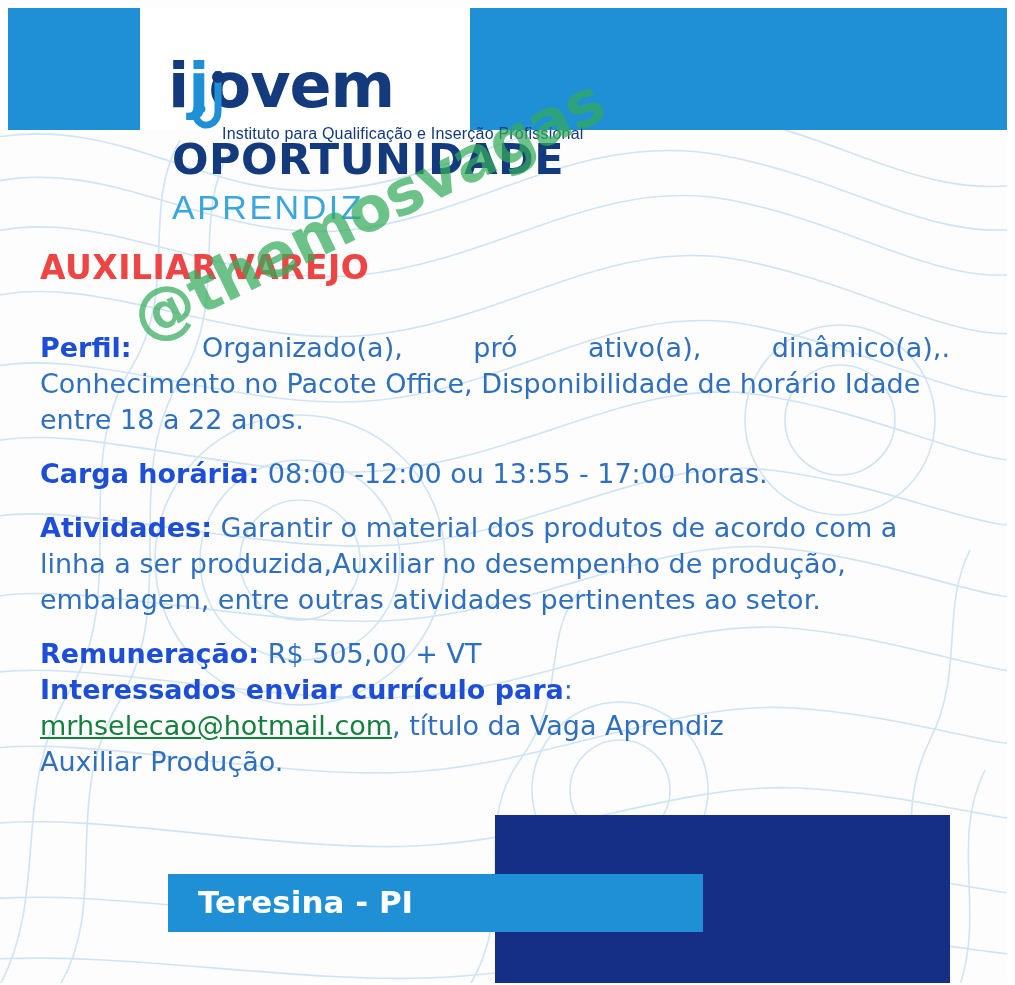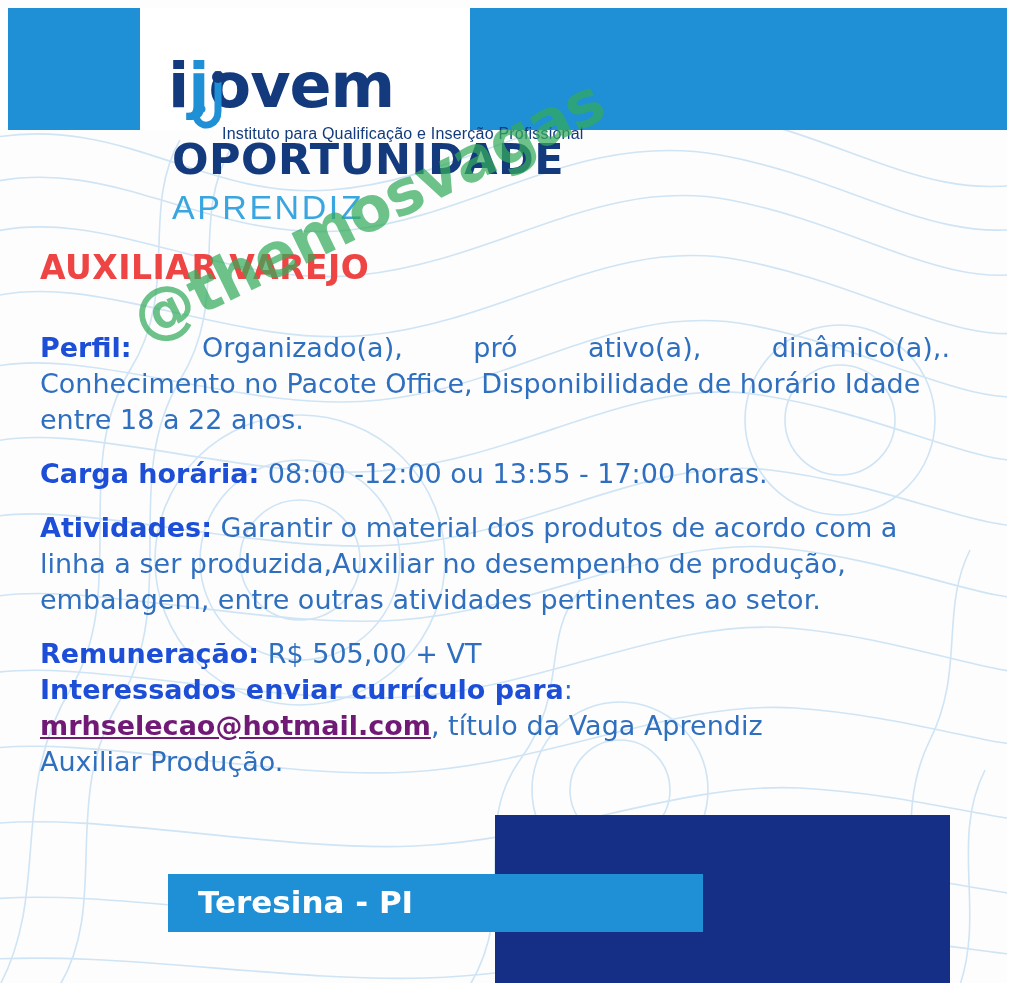--- a/index.html
+++ b/index.html
@@ -152,23 +152,22 @@
   .lbl {
     font-weight: 700;
     color: #1d4ed8;
   }
   .perfil-line {
     display: block;
     text-align: justify;
     text-align-last: justify;
   }
   .email-link {
-    color: #701a75;
+    color: #15803d;
     text-decoration: underline;
-    font-weight: bold;
   }
 
   
   .watermark {
     position: absolute;
     left: 120px;
     top: 290px;
     z-index: 8;
     transform: rotate(-26deg);
     transform-origin: left top;

